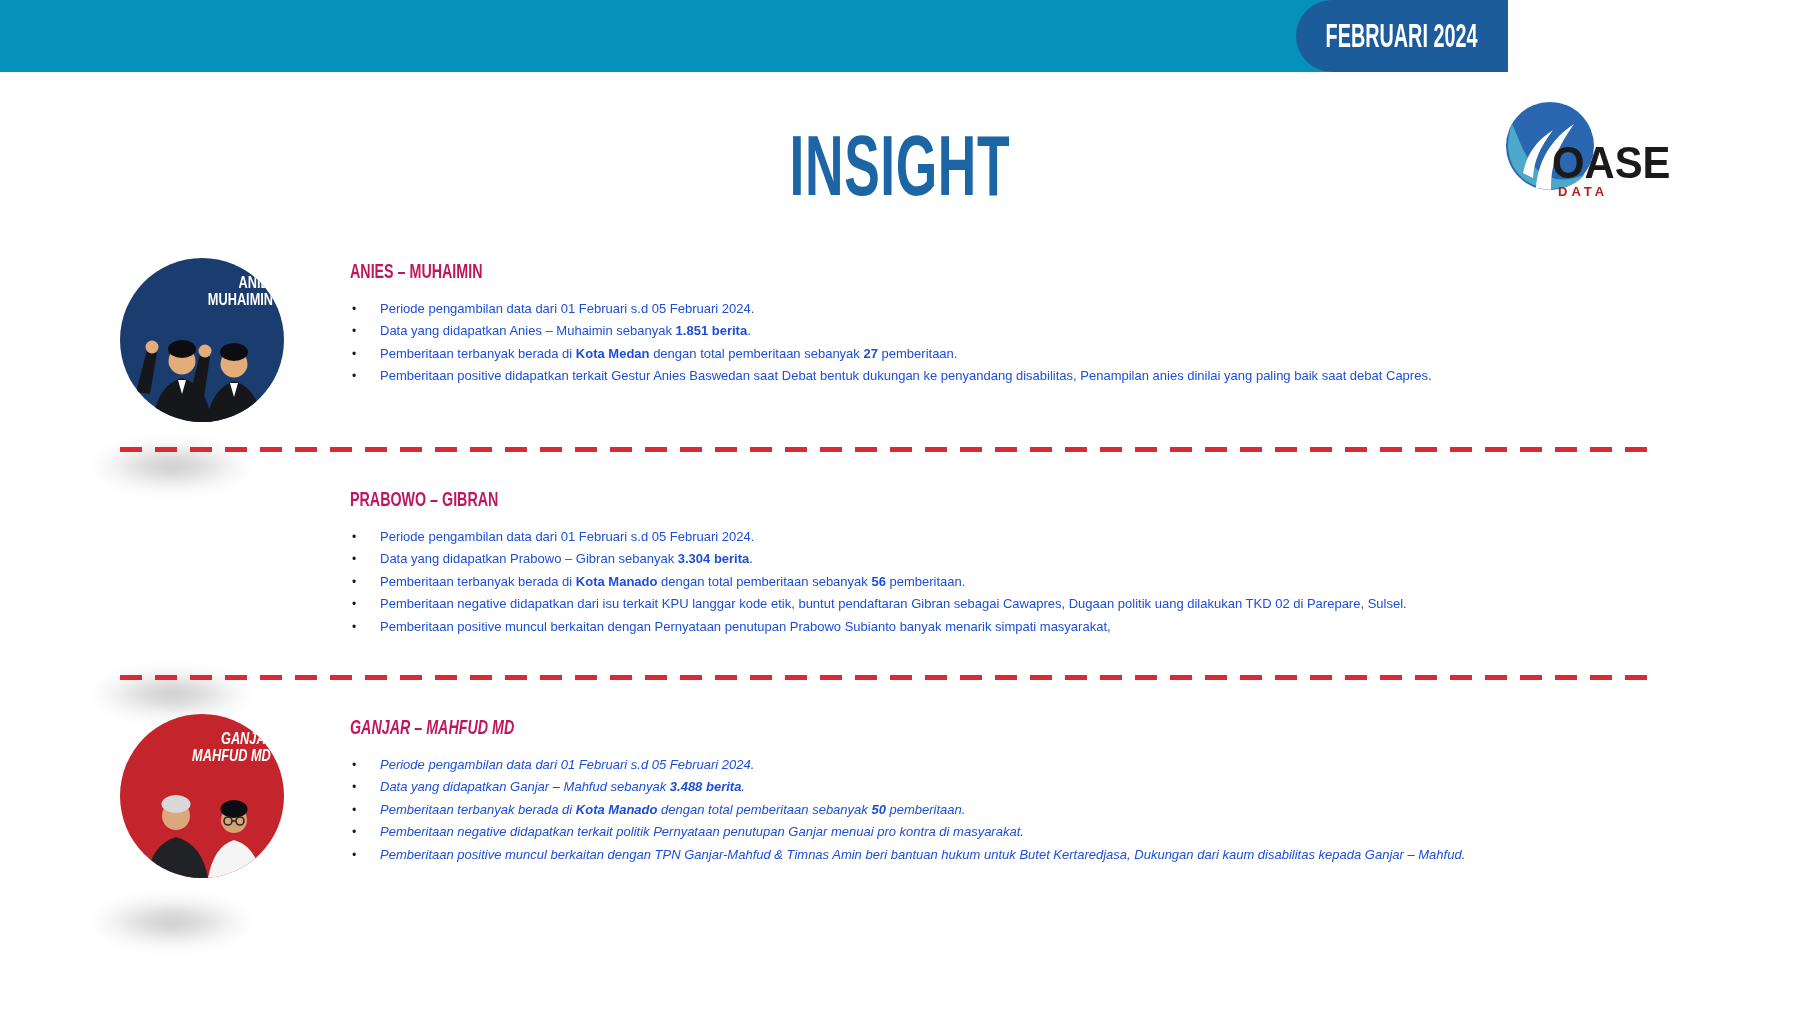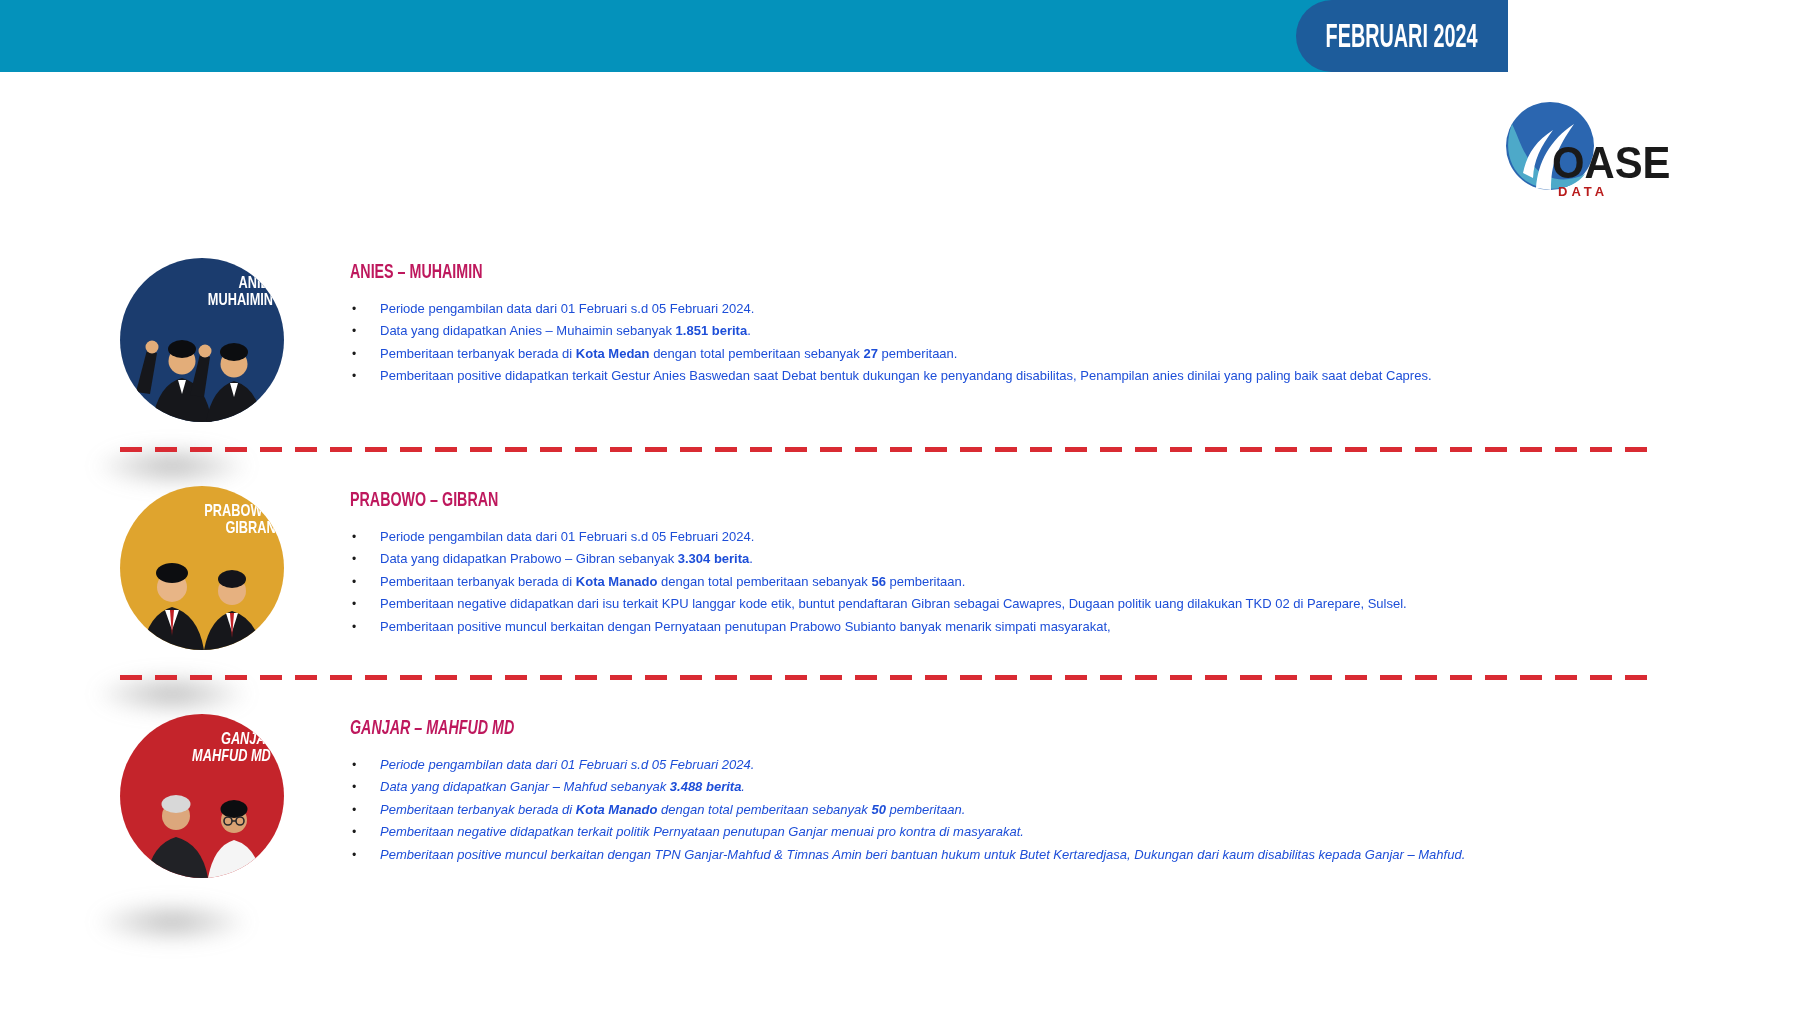--- a/index.html
+++ b/index.html
@@ -57,20 +57,23 @@
 <body>
 
 <div class="page">
 
   <div class="topbar">
     <div class="badge">
       <span>FEBRUARI 2024</span>
     </div>
   </div>
 
+  <h1 class="title">
+    <span>INSIGHT</span>
+  </h1>
 
   <div class="logo">
     <svg class="mark" viewBox="0 0 88 88">
       <circle cx="44" cy="44" r="44" fill="#2b66b0"></circle>
       <path d="M6 22 C -2 44 2 66 20 79 C 40 92 68 88 79 72 C 60 82 38 78 26 62 C 16 49 12 34 6 22 Z" fill="#4da9c9"></path>
       <path d="M30 86 C 32 60 44 38 68 22 C 51 46 45 62 45 88 Z" fill="#ffffff"></path>
       <path d="M17 71 C 21 52 30 39 47 28 C 34 46 28 58 27 76 Z" fill="#ffffff"></path>
     </svg>
     <span class="name">OASE</span>
     <span class="sub">DATA</span>
@@ -117,39 +120,20 @@
           <li class="bullet">
             <span class="dot">•</span>
             <span class="btx"><span>Pemberitaan positive didapatkan terkait Gestur Anies Baswedan saat Debat bentuk dukungan ke penyandang disabilitas, Penampilan anies dinilai yang paling baik saat debat Capres.</span></span>
           </li>
         </ul>
     <div class="sep"></div>
   </section>
 
   <section class="sec sec-1">
     <div class="ava-shadow"></div>
-    <div class="avatar" style="background: rgb(223, 164, 46);">
-      <span class="photo-slot">
-  <svg viewBox="0 0 164 164">
-    <circle cx="52" cy="101" r="15" fill="#e8b586"></circle>
-    <ellipse cx="52" cy="87" rx="16" ry="10" fill="#0c0d10"></ellipse>
-    <path d="M22 164 Q28 128 52 121 Q78 128 84 164 Z" fill="#16171b"></path>
-    <path d="M45 124 L52 144 L59 124 Z" fill="#ffffff"></path>
-    <path d="M50 124 L52 150 L54 124 Z" fill="#c01f25"></path>
-    <circle cx="112" cy="105" r="14" fill="#e6b180"></circle>
-    <ellipse cx="112" cy="93" rx="14" ry="9" fill="#14141a"></ellipse>
-    <path d="M84 164 Q90 132 112 125 Q136 132 142 164 Z" fill="#16171b"></path>
-    <path d="M106 127 L112 146 L118 127 Z" fill="#ffffff"></path>
-    <path d="M110 127 L112 152 L114 127 Z" fill="#c01f25"></path>
-  </svg>
-</span>
-      <div class="avatar-label">
-        <span class="l1">PRABOWO</span><br><span class="l2">GIBRAN</span>
-      </div>
-    </div>
     <h2 class="sec-heading"><span>PRABOWO – GIBRAN</span></h2>
     <ul class="bullets">
           <li class="bullet">
             <span class="dot">•</span>
             <span class="btx"><span>Periode pengambilan data dari 01 Februari s.d 05 Februari 2024.</span></span>
           </li>
           <li class="bullet">
             <span class="dot">•</span>
             <span class="btx"><span>Data yang didapatkan Prabowo – Gibran sebanyak </span><b>3.304 berita</b><span>.</span></span>
           </li>

